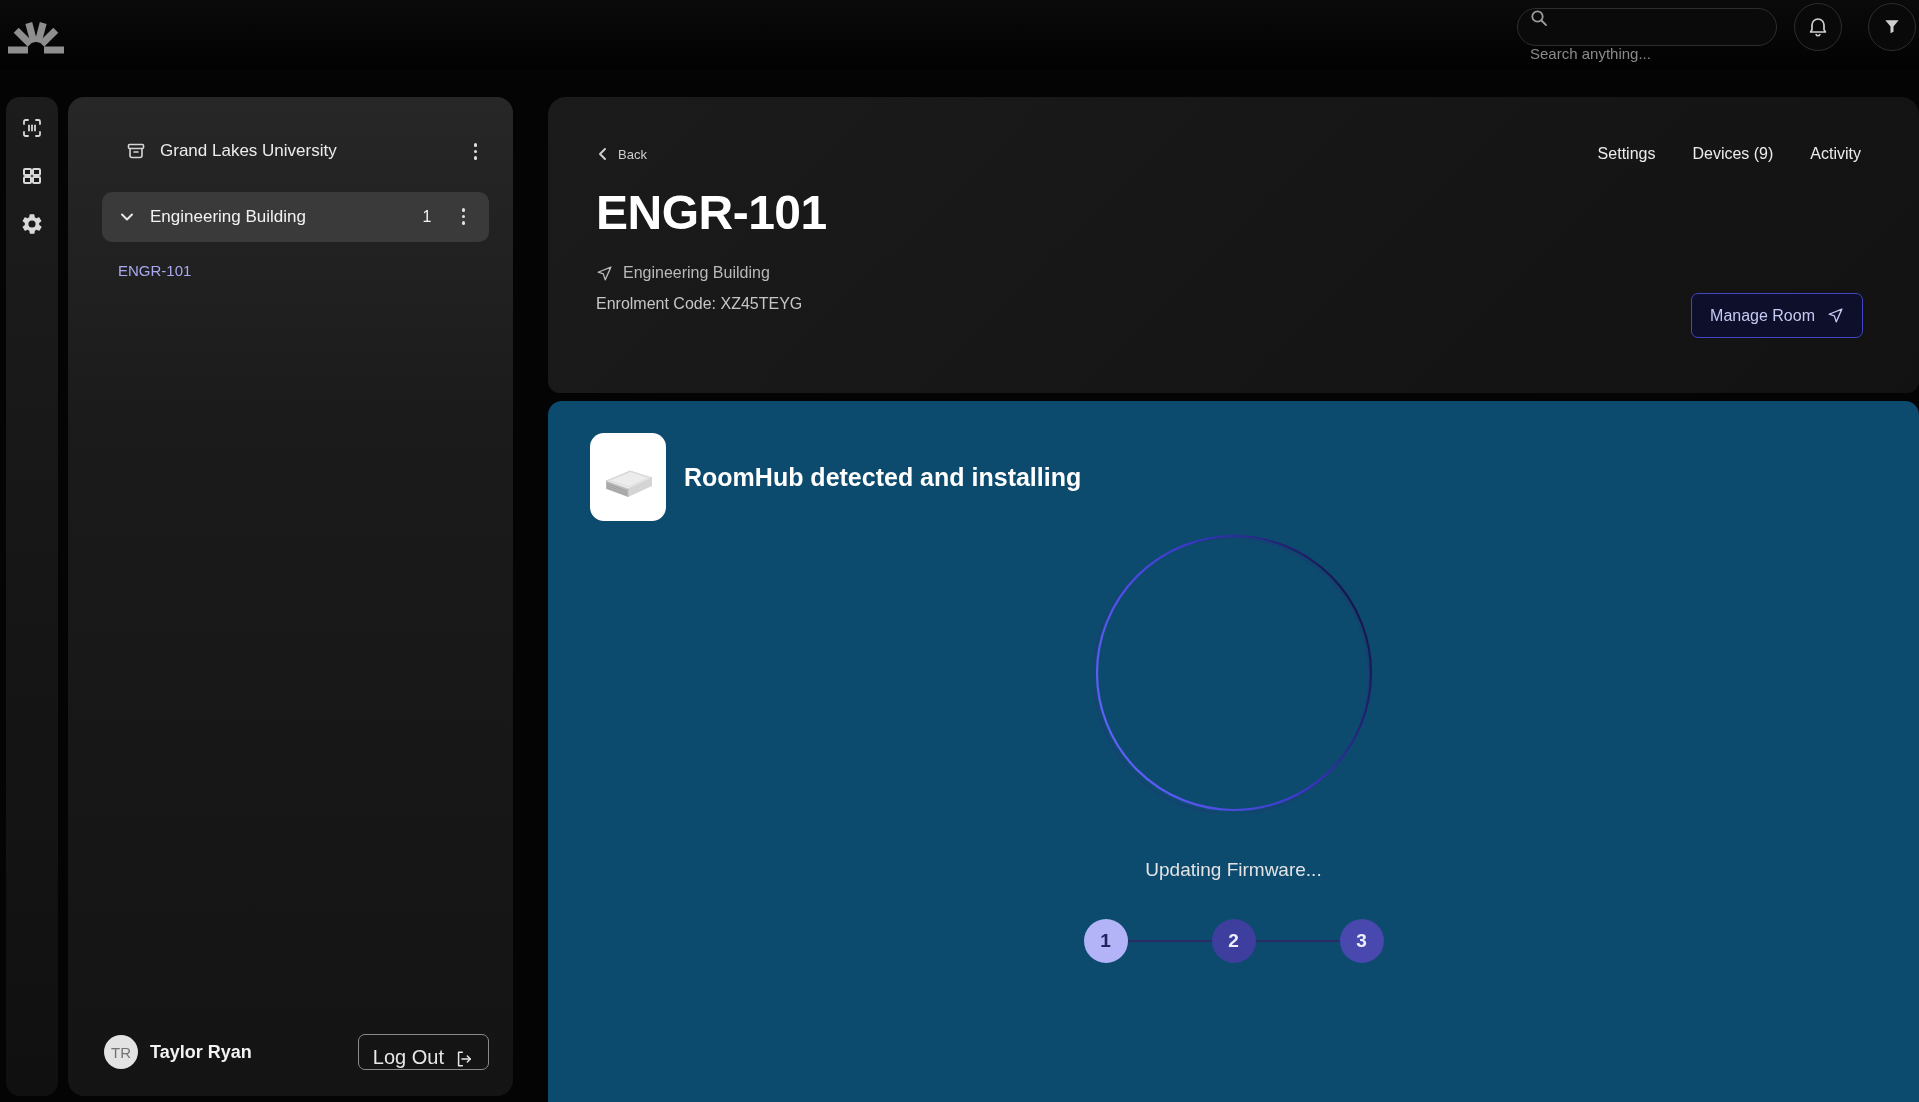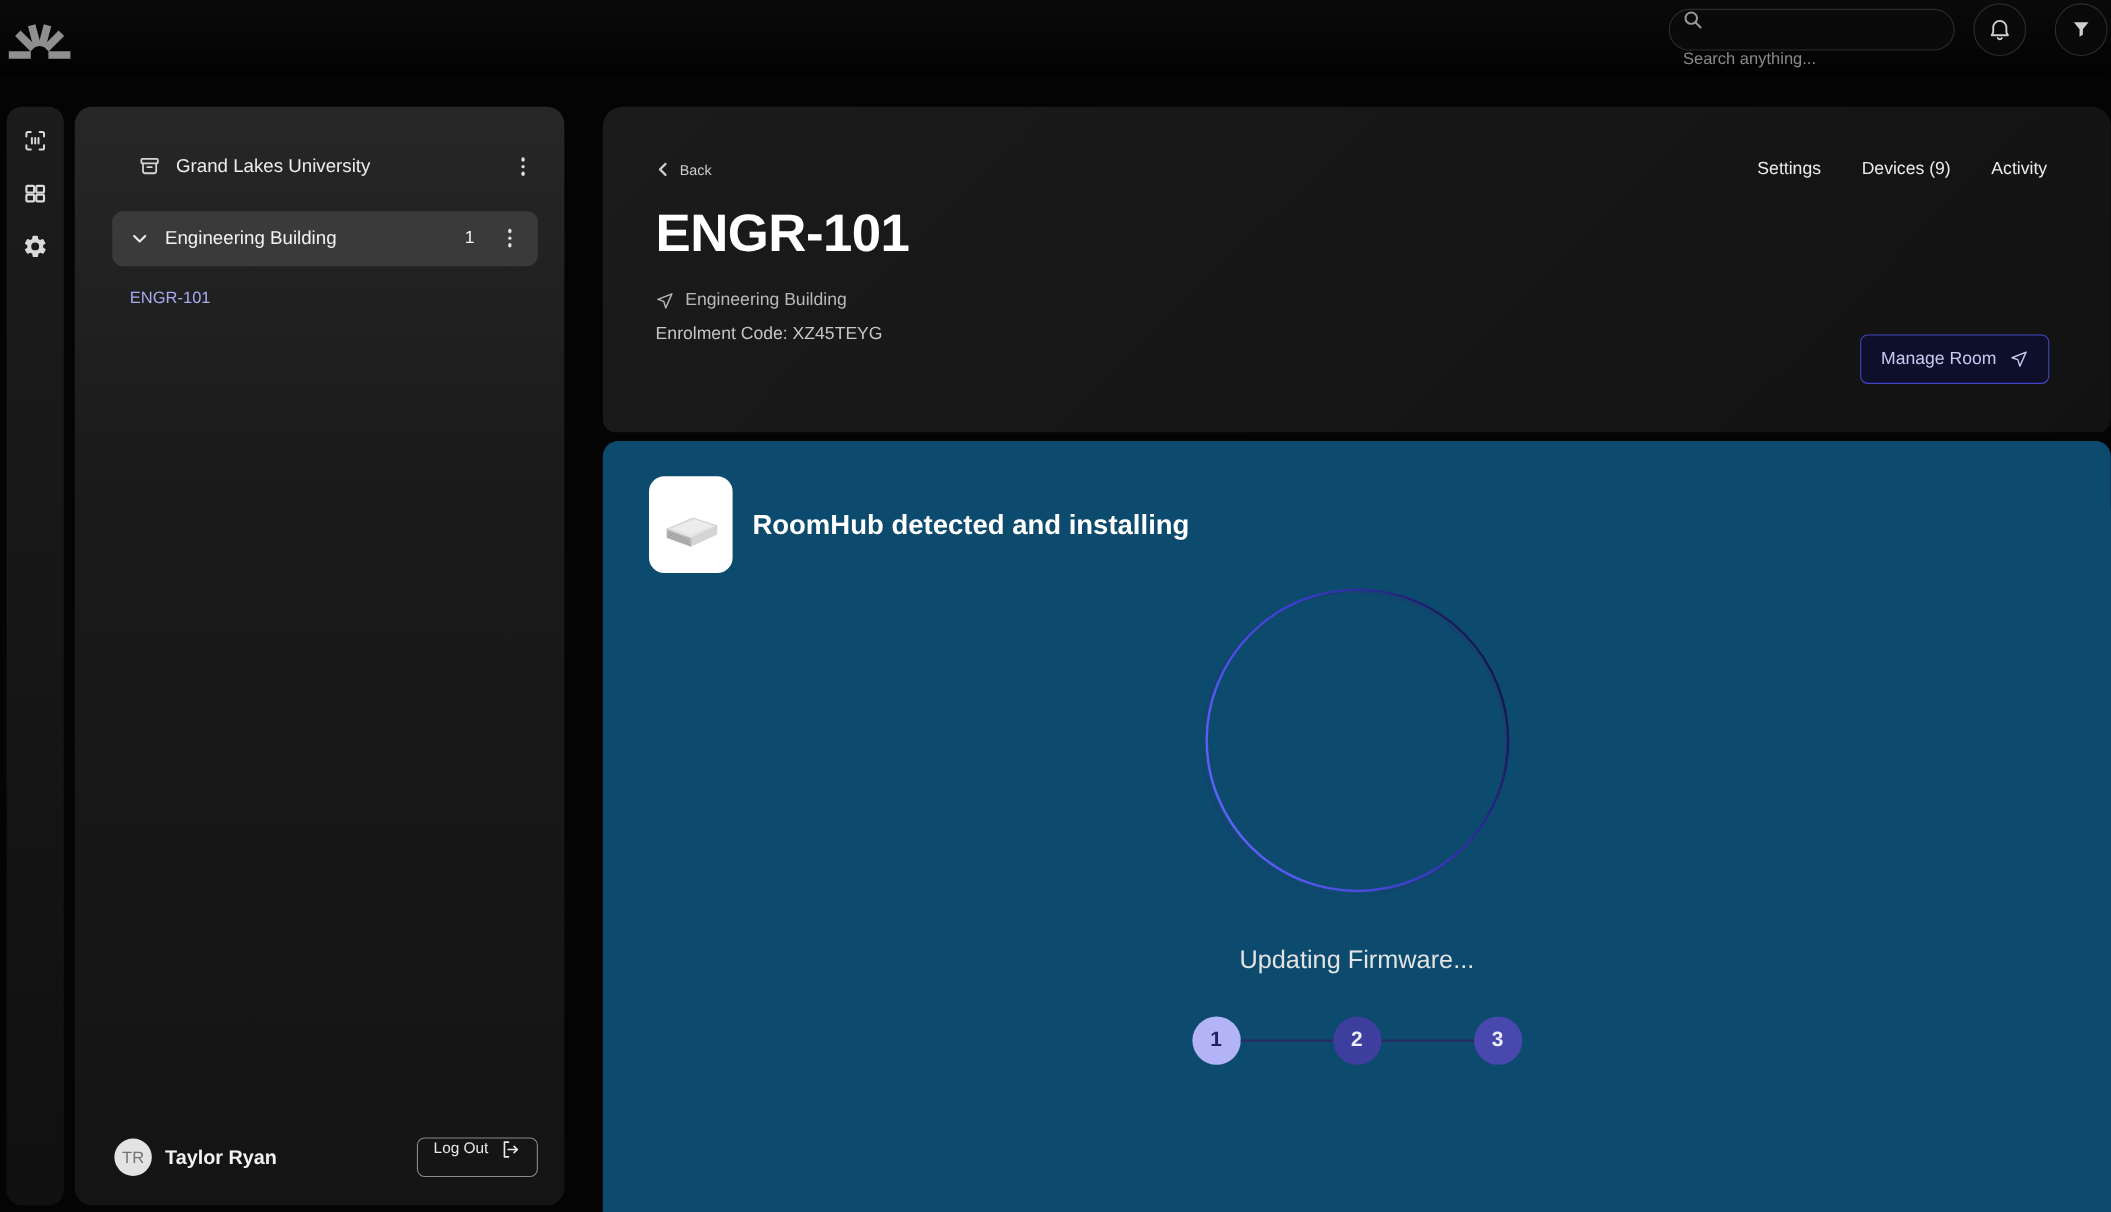--- a/index.html
+++ b/index.html
@@ -49,53 +49,53 @@
     display:flex; align-items:center; padding:0 16px; gap:14px; cursor:pointer; }
   .building-name { font-size:17px; color:#f2f2f2; flex:1; }
   .building-count { font-size:16px; color:#f2f2f2; margin-right:8px; }
   .room-link { margin:20px 0 0 26px; font-size:15px; color:#a9a9ef; cursor:pointer;
     align-self:flex-start; }
   .sidebar-spacer { flex:1; }
   .user-row { display:flex; align-items:center; gap:12px; padding-left:12px; }
   .avatar { width:34px; height:34px; border-radius:50%; background:#e3e3e3; color:#737373;
     font-size:15px; display:flex; align-items:center; justify-content:center;text-align:center; }
   .user-name { font-size:18px; font-weight:bold; color:#f2f2f2; flex:1; }
-  .logout-btn { display:flex; align-items:flex-start; gap:10px; height:36px; padding:0 14px;
+  .logout-btn { display:flex; align-items:flex-end; gap:10px; height:36px; padding:0 14px;
     border:1px solid #8a8a8a; border-radius:7px; background:transparent; color:#e8e8e8;
-    font-size:14px; font-family:inherit; cursor:pointer; }
+    font-size:20px; font-family:inherit; cursor:pointer; }
 
   
   .main { position:absolute; left:548px; top:97px; right:0; bottom:0;
     display:flex; flex-direction:column; }
   .main-header { height:296px; background:linear-gradient(135deg,#1b1b1b,#121212);
     border-radius:18px 18px 12px 12px; position:relative; padding:48px 58px 0 48px; }
   .hdr-top { display:flex; align-items:center; justify-content:space-between; }
   .back-link { display:flex; align-items:center; gap:8px; color:#cdcdcd; font-size:13px;
     cursor:pointer; }
   .hdr-nav { display:flex; gap:37px; }
   .hdr-nav span { font-size:16px; color:#ececec; cursor:pointer; }
   .room-title { margin-top:22px; font-size:48px; font-weight:bold; color:#ffffff;
     letter-spacing:-0.5px; }
   .loc-row { margin-top:24px; display:flex; align-items:center; gap:10px;
     color:#b9b9b9; font-size:16px; }
   .enrol { margin-top:13px; color:#c6c6c6; font-size:16px; }
-  .manage-btn { position:absolute; right:56px; top:207px; height:45px; padding:0 18px;
+  .manage-btn { position:absolute; right:56px; top:196px; height:45px; padding:0 18px;
     display:flex; align-items:center; gap:12px; background:#0d0f2b;
     border:1.5px solid #4345c4; border-radius:7px; color:#c7c9f2; font-size:16px;
     font-family:inherit; cursor:pointer; }
 
   .main-content { flex:1; margin-top:8px; background:#0c4a6e;
     border-radius:14px 14px 0 0; display:flex; flex-direction:column; align-items:center; }
   .detect-row { align-self:flex-start; margin:32px 0 0 42px; display:flex;
     align-items:center; gap:18px; }
   .device-thumb { width:76px; height:88px; background:#ffffff; border-radius:14px;
     display:flex; align-items:center; justify-content:center; }
   .detect-heading { font-size:25px; font-weight:bold; color:#ffffff; }
   .spinner-wrap { margin-top:12px; width:280px; height:280px; }
-  .status-text { margin-top:46px; font-size:23px; color:#e3e3e3; }
+  .status-text { margin-top:46px; font-size:19px; color:#e3e3e3; }
   .steps { margin-top:38px; display:flex; align-items:center; }
   .step-circle { width:44px; height:44px; border-radius:50%; display:flex;
     align-items:center; justify-content:center; font-size:19px; font-weight:bold; }
   .step-circle.s1 { background:#b3b3f7; color:#22225f; }
   .step-circle.s2 { background:#3e3e9e; color:#eceefc; }
   .step-circle.s3 { background:#4848ae; color:#eceefc; }
   .step-line { width:84px; height:2px; background:#2a2a66; }
 
   svg { display:block; }
 </style>

